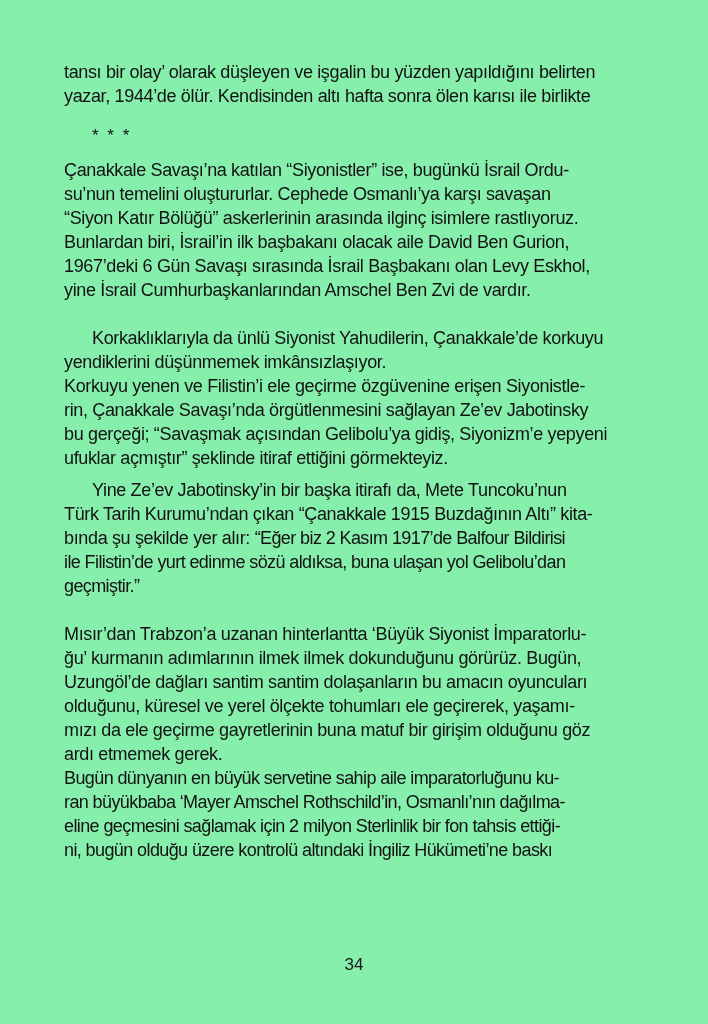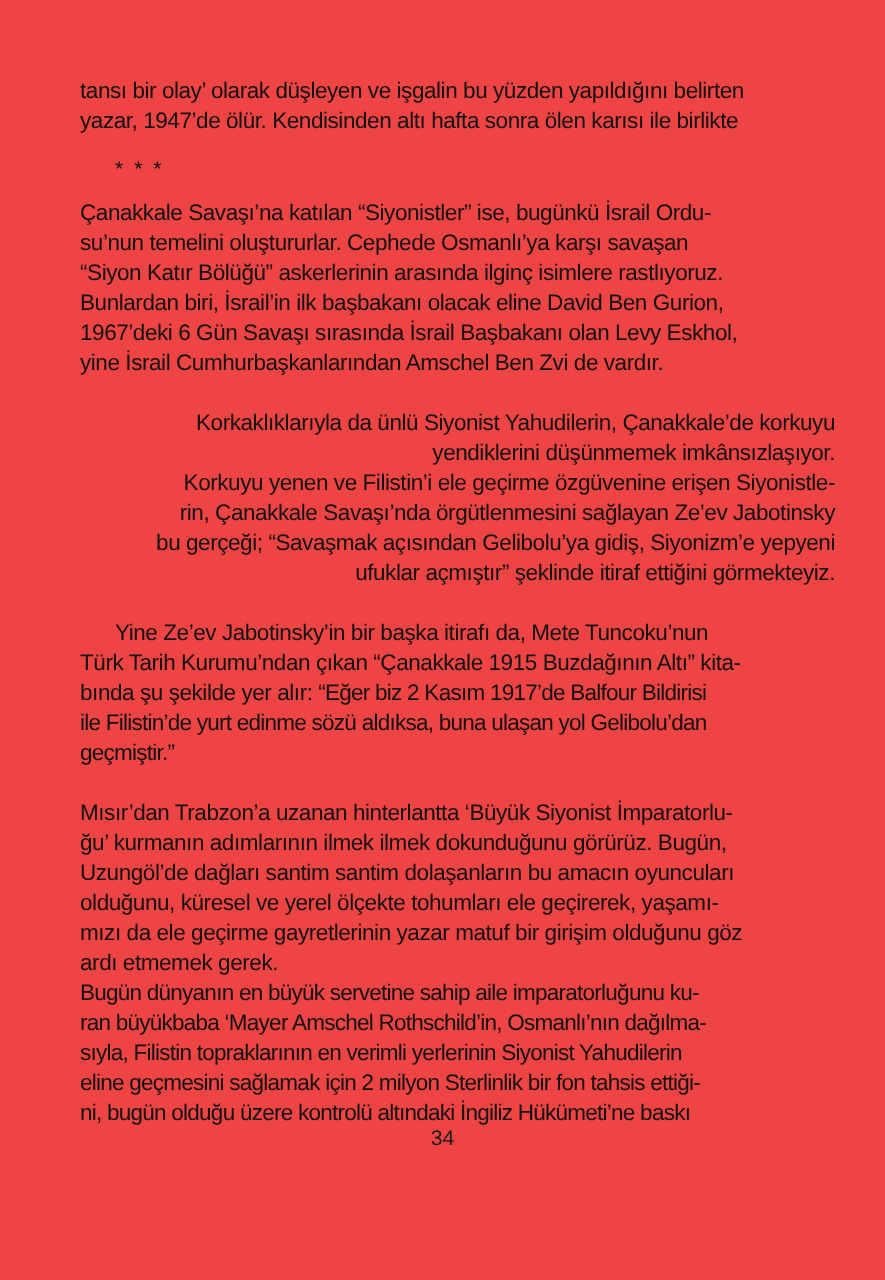--- a/index.html
+++ b/index.html
@@ -12,36 +12,36 @@
     height: 1024px;
     position: relative;
     font-family: "Liberation Sans", sans-serif;
     color: #121212;
     overflow: hidden;
   }
   .page {
     position: relative;
     width: 708px;
     height: 1024px;
-    background: #ef4444;
+    background: #86efac;
   }
   .content {
     position: absolute;
     top: 60px;
     left: 64px;
     right: 40px;
   }
   .para {
     margin: 0 0 24px 0;
   }
   
   .content .para:nth-child(1) { margin-bottom: 16px; }   
   .content .para:nth-child(2) { margin-bottom: 10px; }   
   .content .para:nth-child(3) { }   
-  .content .para:nth-child(4) { margin-bottom: 24px; text-align: right; }   
+  .content .para:nth-child(4) { margin-bottom: 8px; }   
   .content .para:nth-child(5) { }   
   .content .para:nth-child(6) { margin-bottom: 0; }      
   .content .para:nth-child(7) { margin-bottom: 0; }      
   .line {
     font-size: 18px;
     line-height: 24px;
     letter-spacing: -0.35px;
     white-space: nowrap;
   }
   .line.indent {
@@ -51,46 +51,46 @@
     font-weight: normal;
     letter-spacing: -0.6px;
   }
   .para.separator .line {
     padding-left: 28px;
     letter-spacing: 2px;
     font-size: 17px;
   }
   .page-number {
     position: absolute;
-    top: 900px;
+    top: 954px;
     left: 0;
     width: 708px;
     text-align: center;
     font-size: 17px;
     line-height: 22px;
     color: #1a1a1a;
   }
 </style>
 </head>
 <body>
 
 <div class="page">
   <div class="content" id="paragraphs">
       <div class="para">
         <div class="line"><span>tansı bir olay’ olarak düşleyen ve işgalin bu yüzden yapıldığını belirten</span></div>
-        <div class="line"><span>yazar, 1947’de ölür. Kendisinden altı hafta sonra ölen karısı ile birlikte</span></div>
+        <div class="line"><span>yazar, 1944’de ölür. Kendisinden altı hafta sonra ölen karısı ile birlikte</span></div>
       </div>
       <div class="para separator">
         <div class="line"><span>* * *</span></div>
       </div>
       <div class="para">
         <div class="line"><span>Çanakkale Savaşı’na katılan “Siyonistler” ise, bugünkü İsrail Ordu-</span></div>
         <div class="line"><span>su’nun temelini oluştururlar. Cephede Osmanlı’ya karşı savaşan</span></div>
         <div class="line"><span>“Siyon Katır Bölüğü” askerlerinin arasında ilginç isimlere rastlıyoruz.</span></div>
-        <div class="line"><span>Bunlardan biri, İsrail’in ilk başbakanı olacak eline David Ben Gurion,</span></div>
+        <div class="line"><span>Bunlardan biri, İsrail’in ilk başbakanı olacak aile David Ben Gurion,</span></div>
         <div class="line"><span>1967’deki 6 Gün Savaşı sırasında İsrail Başbakanı olan Levy Eskhol,</span></div>
         <div class="line"><span>yine İsrail Cumhurbaşkanlarından Amschel Ben Zvi de vardır.</span></div>
       </div>
       <div class="para">
         <div class="line indent"><span>Korkaklıklarıyla da ünlü Siyonist Yahudilerin, Çanakkale’de korkuyu</span></div>
         <div class="line"><span>yendiklerini düşünmemek imkânsızlaşıyor.</span></div>
         <div class="line"><span>Korkuyu yenen ve Filistin’i ele geçirme özgüvenine erişen Siyonistle-</span></div>
         <div class="line"><span>rin, Çanakkale Savaşı’nda örgütlenmesini sağlayan Ze’ev Jabotinsky</span></div>
         <div class="line"><span>bu gerçeği; “Savaşmak açısından Gelibolu’ya gidiş, Siyonizm’e yepyeni</span></div>
         <div class="line"><span>ufuklar açmıştır” şeklinde itiraf ettiğini görmekteyiz.</span></div>
@@ -100,25 +100,24 @@
         <div class="line"><span>Türk Tarih Kurumu’ndan çıkan “Çanakkale 1915 Buzdağının Altı” kita-</span></div>
         <div class="line"><span>bında şu şekilde yer alır: </span><b>“Eğer biz 2 Kasım 1917’de Balfour Bildirisi</b></div>
         <div class="line"><b>ile Filistin’de yurt edinme sözü aldıksa, buna ulaşan yol Gelibolu’dan</b></div>
         <div class="line"><b>geçmiştir.”</b></div>
       </div>
       <div class="para">
         <div class="line"><span>Mısır’dan Trabzon’a uzanan hinterlantta ‘Büyük Siyonist İmparatorlu-</span></div>
         <div class="line"><span>ğu’ kurmanın adımlarının ilmek ilmek dokunduğunu görürüz. Bugün,</span></div>
         <div class="line"><span>Uzungöl’de dağları santim santim dolaşanların bu amacın oyuncuları</span></div>
         <div class="line"><span>olduğunu, küresel ve yerel ölçekte tohumları ele geçirerek, yaşamı-</span></div>
-        <div class="line"><span>mızı da ele geçirme gayretlerinin yazar matuf bir girişim olduğunu göz</span></div>
+        <div class="line"><span>mızı da ele geçirme gayretlerinin buna matuf bir girişim olduğunu göz</span></div>
         <div class="line"><span>ardı etmemek gerek.</span></div>
       </div>
       <div class="para">
         <div class="line"><b>Bugün dünyanın en büyük servetine sahip aile imparatorluğunu ku-</b></div>
         <div class="line"><b>ran büyükbaba ‘Mayer Amschel Rothschild’in, Osmanlı’nın dağılma-</b></div>
-        <div class="line"><b>sıyla, Filistin topraklarının en verimli yerlerinin Siyonist Yahudilerin</b></div>
         <div class="line"><b>eline geçmesini sağlamak için 2 milyon Sterlinlik bir fon tahsis ettiği-</b></div>
         <div class="line"><b>ni, bugün olduğu üzere kontrolü altındaki İngiliz Hükümeti’ne baskı</b></div>
       </div>
     </div>
   <div class="page-number">34</div>
 </div>
 
 </body></html>

